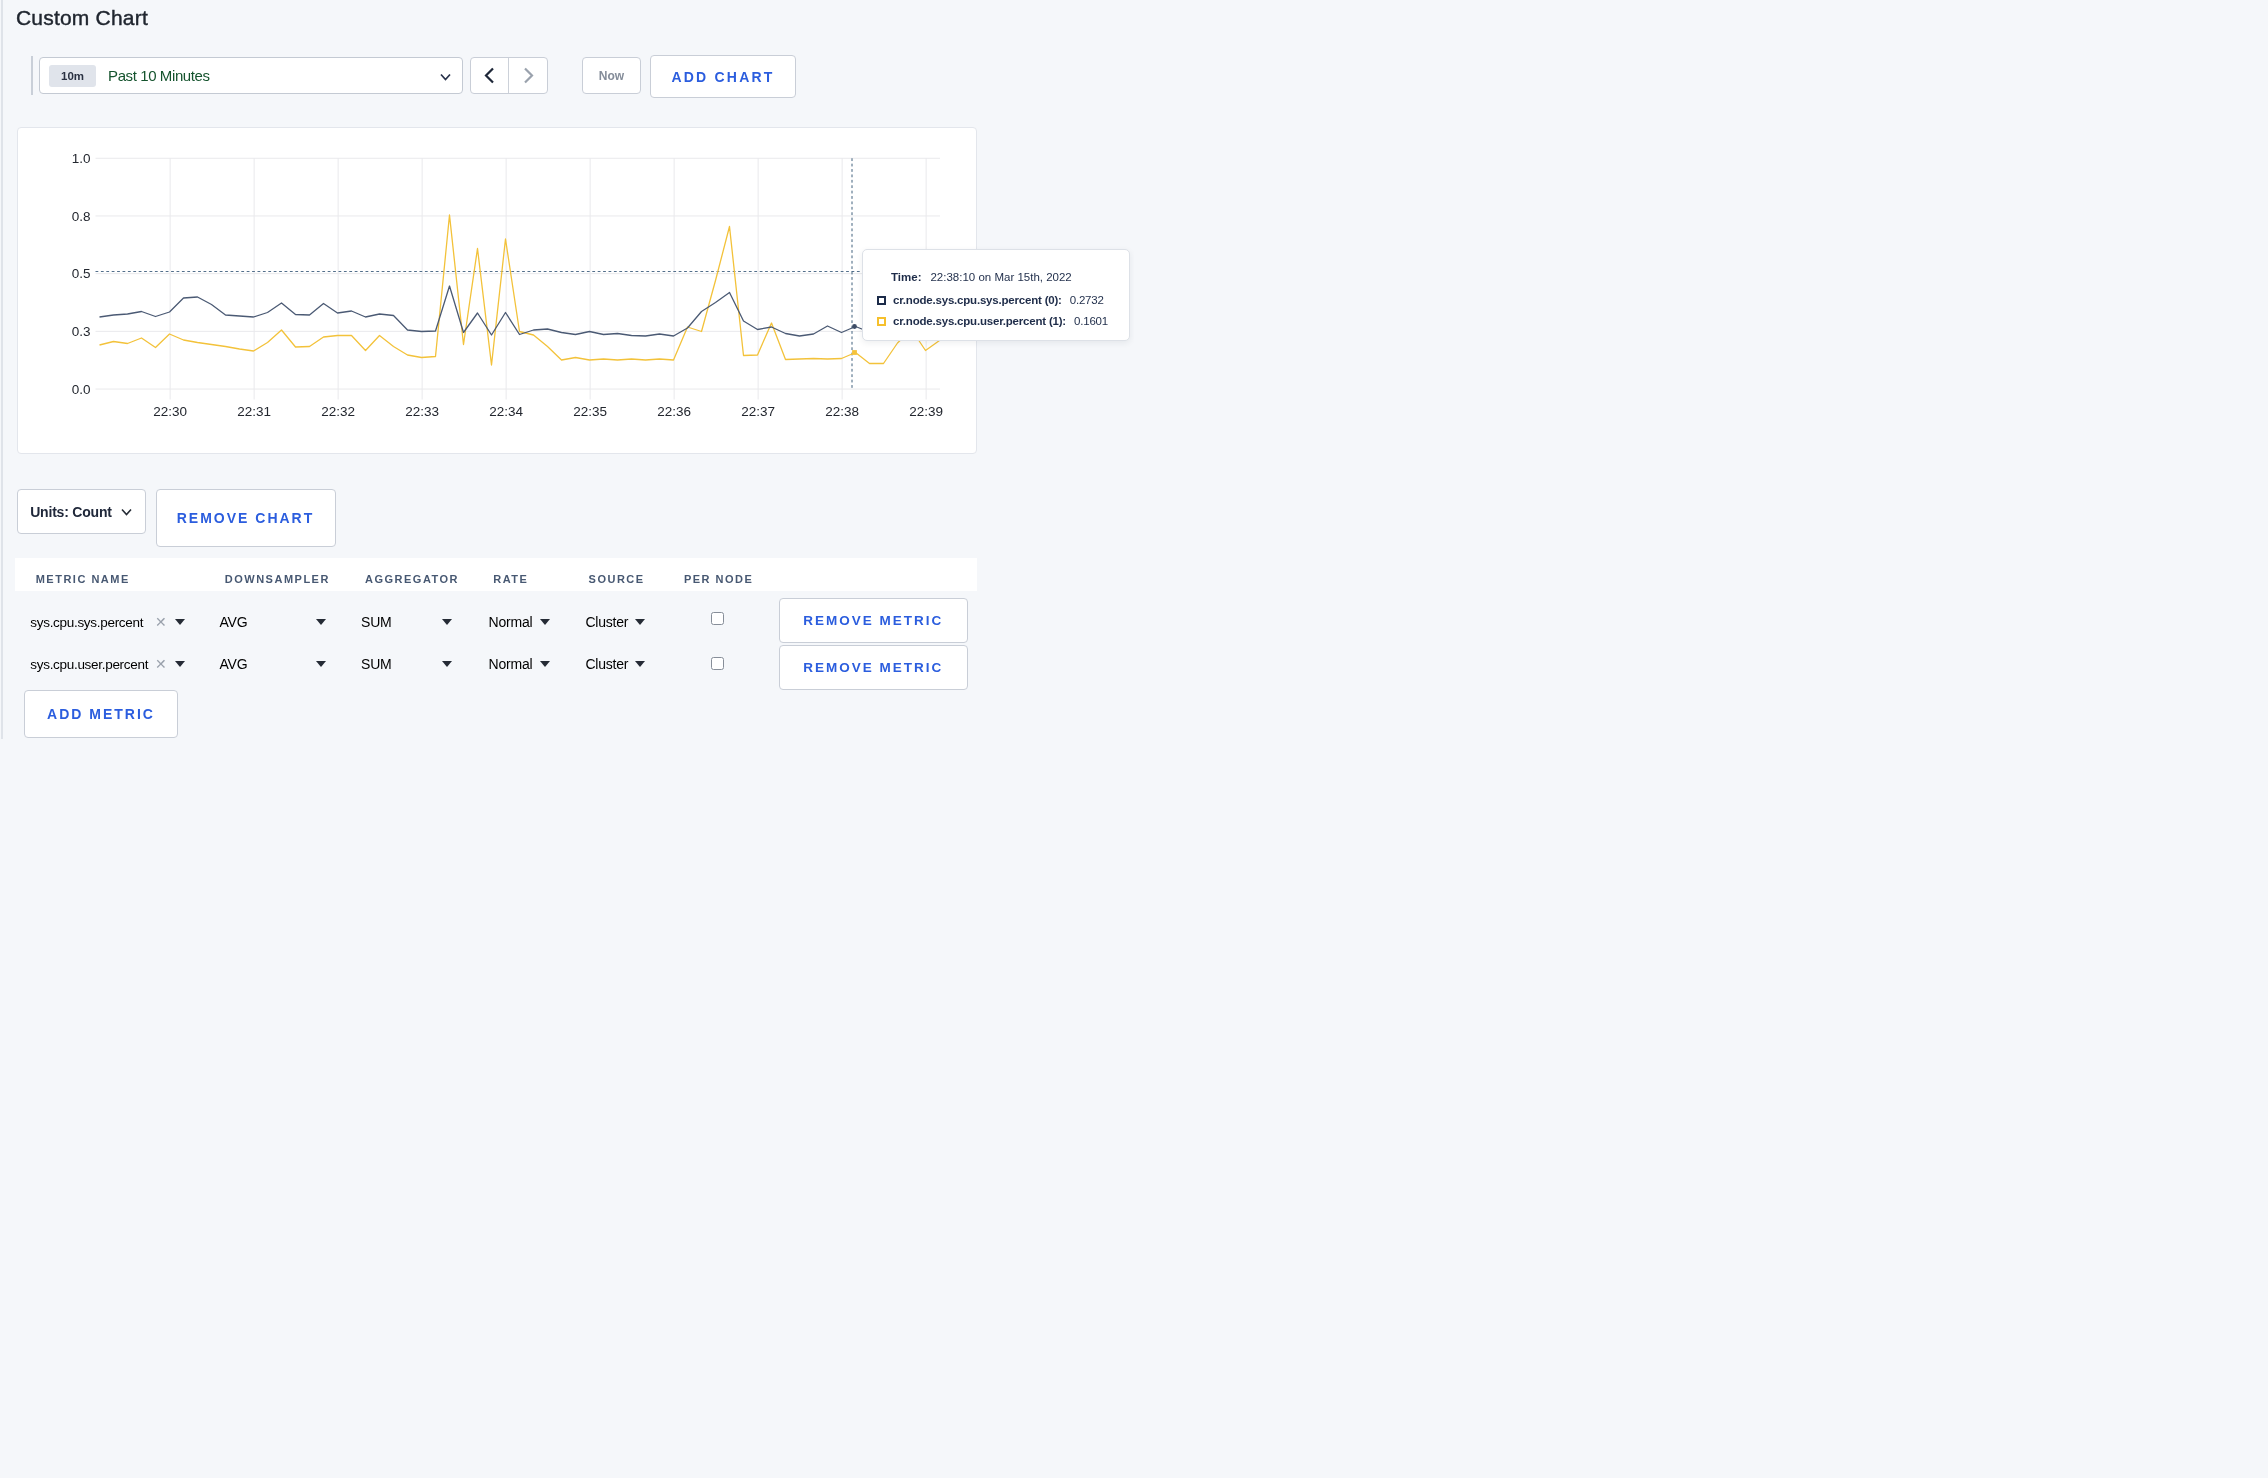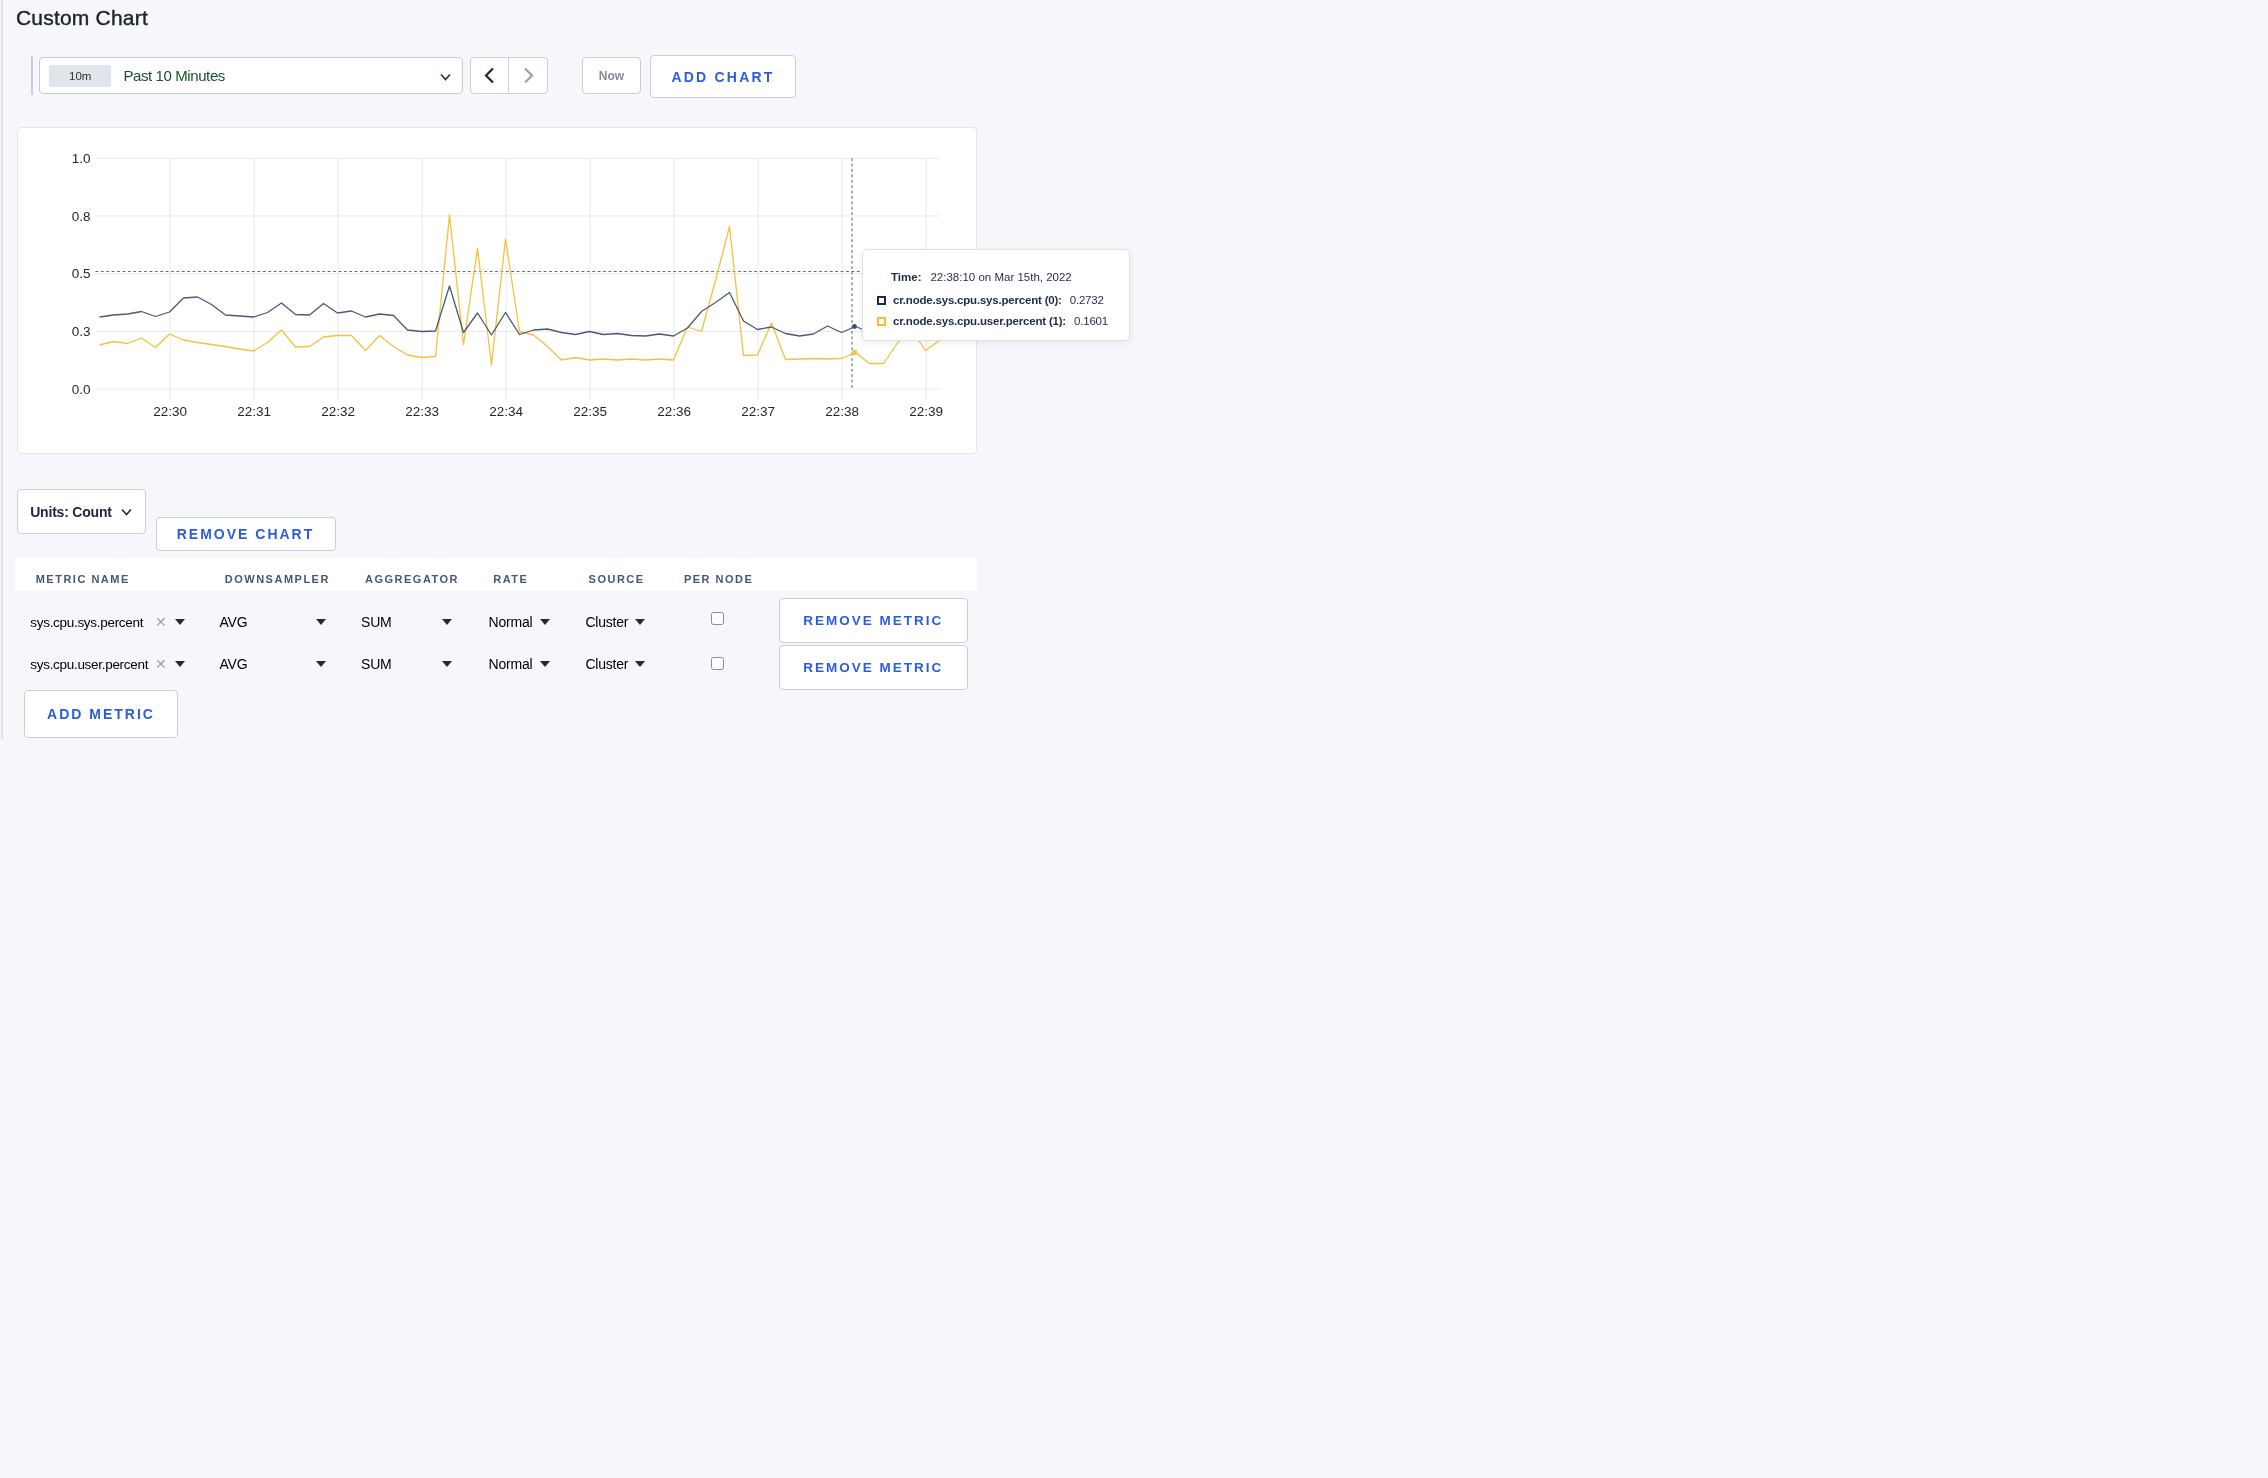--- a/index.html
+++ b/index.html
@@ -7,21 +7,21 @@
   font-family:"Liberation Sans", sans-serif; }
 .page { position:relative; width:1134px; height:739px; }
 h1 { position:absolute; left:16px; top:6px; font-size:21px; font-weight:400;
   color:#20262f; letter-spacing:0.2px; -webkit-text-stroke:0.4px #20262f; }
 
 .vrule { position:absolute; left:31.3px; top:56px; width:2px; height:39px; background:#c9cfd8; }
 .edge { position:absolute; left:1.2px; top:0; width:1.6px; height:739px; background:#dfe3e9; }
 .dd-time { position:absolute; left:39px; top:57px; width:424px; height:37px; background:#fff;
   border:1px solid #c4cad3; border-radius:4px; display:flex; align-items:center; }
 .badge { display:inline-block; margin-left:9px; background:#e0e4eb; border-radius:3px;
-  padding:5px 20px; font-size:11.5px; font-weight:400; color:#2a3142; }
+  padding:5px 12px; font-size:11.5px; font-weight:700; color:#2a3142; }
 .ddlabel { margin-left:12px; font-size:15px; letter-spacing:-0.4px; color:#14532d; }
 .chev { position:absolute; right:11px; top:15px; }
 .arrows { position:absolute; left:470px; top:57px; width:78px; height:37px; background:#fff;
   border:1px solid #c9ced7; border-radius:4px; display:flex; }
 .arrows .cell { width:50%; height:100%; display:flex; align-items:center; justify-content:center; }
 .arrows .cell:first-child { border-right:1px solid #ccd1d9; }
 .btn-now { position:absolute; left:582px; top:57px; width:59px; height:37px; background:#fff;
   border:1px solid #c9ced7; border-radius:4px; color:#848c99; font-size:12px; font-weight:600;
   display:flex; align-items:center; justify-content:center; }
 .btn-addchart { position:absolute; left:650px; top:55px; width:146px; height:43px; background:#fff;
@@ -38,23 +38,23 @@
 .tt-time b { font-weight:700; margin-right:9px; }
 .tt-row { position:absolute; left:14px; display:flex; align-items:center; letter-spacing:-0.2px; }
 .tt-sw { width:9px; height:9px; border:2px solid #1c2b49; margin-right:7px; }
 .tt-sw.y { border-color:#f6c02c; }
 .tt-row b { font-weight:700; margin-right:8px; letter-spacing:-0.2px; }
 
 .btn-units { position:absolute; left:16.5px; top:489px; width:129px; height:45px; background:#fff;
   border:1px solid #c9ced7; border-radius:4px; display:flex; align-items:center; justify-content:center;
   font-size:14px; font-weight:700; letter-spacing:-0.2px; color:#20283a; }
 .btn-units svg { margin-left:9px; }
-.btn-removechart { position:absolute; left:155.5px; top:489px; width:180px; height:34px; background:#fff;
+.btn-removechart { position:absolute; left:155.5px; top:489px; width:180px; height:58px; background:#fff;
   border:1px solid #c9ced7; border-radius:4px; color:#2b5dde; font-size:14px; font-weight:600;
-  letter-spacing:2px; display:flex; align-items:center; justify-content:center;margin-top:28px; }
+  letter-spacing:2px; display:flex; align-items:center; justify-content:center; }
 
 .thead { position:absolute; left:15px; top:558px; width:961.5px; height:33px; background:#fff; }
 .th { position:absolute; top:15px; font-size:11px; font-weight:700; color:#475872; letter-spacing:1.5px; }
 .cell-txt { position:absolute; font-size:14px; letter-spacing:-0.2px; color:#000000; }
 .mname { font-size:13.5px; letter-spacing:-0.3px; }
 .xmark { color:#9aa1ac; font-size:14px; }
 .tri { display:inline-block; width:0; height:0; border-left:5.5px solid transparent;
   border-right:5.5px solid transparent; border-top:6.5px solid #252b35; }
 .checkbox { position:absolute; width:13px; height:13px; background:#fff; border:1.5px solid #878e99; border-radius:2.5px; }
 .btn-rm { position:absolute; left:779px; width:188.5px; height:45px; background:#fff;

